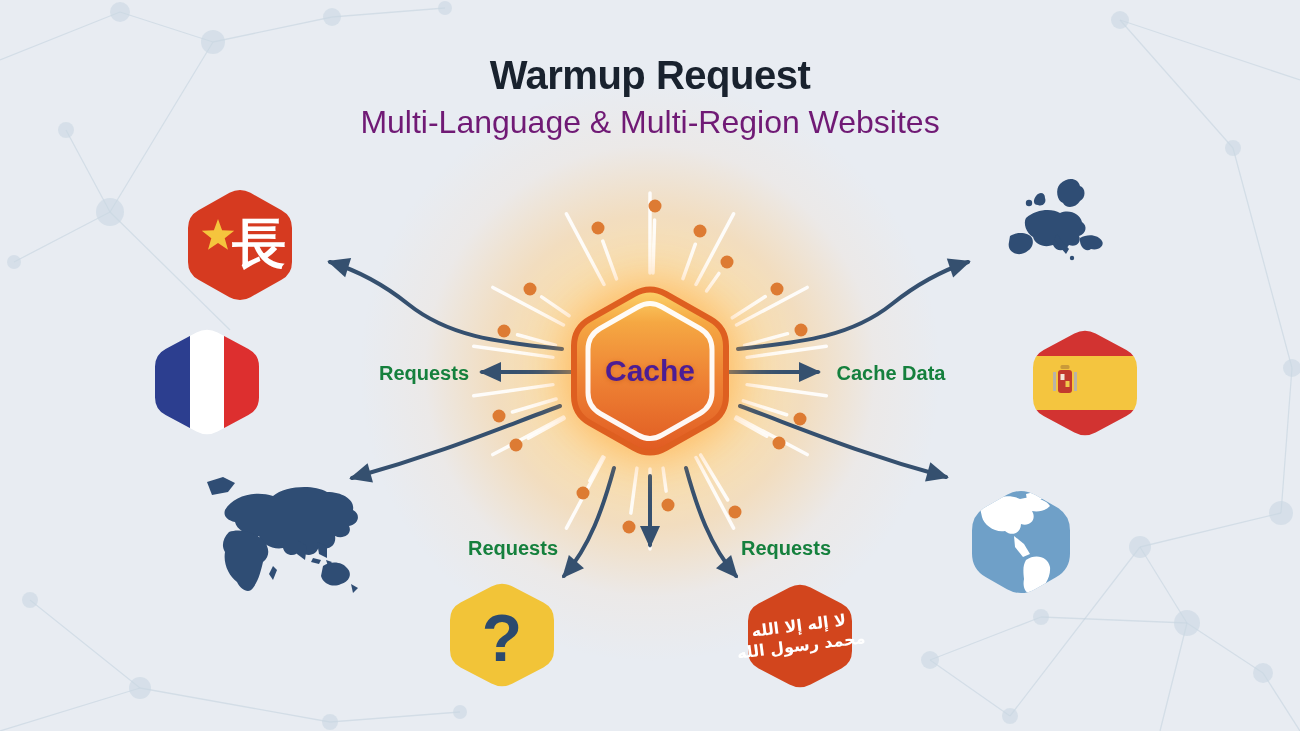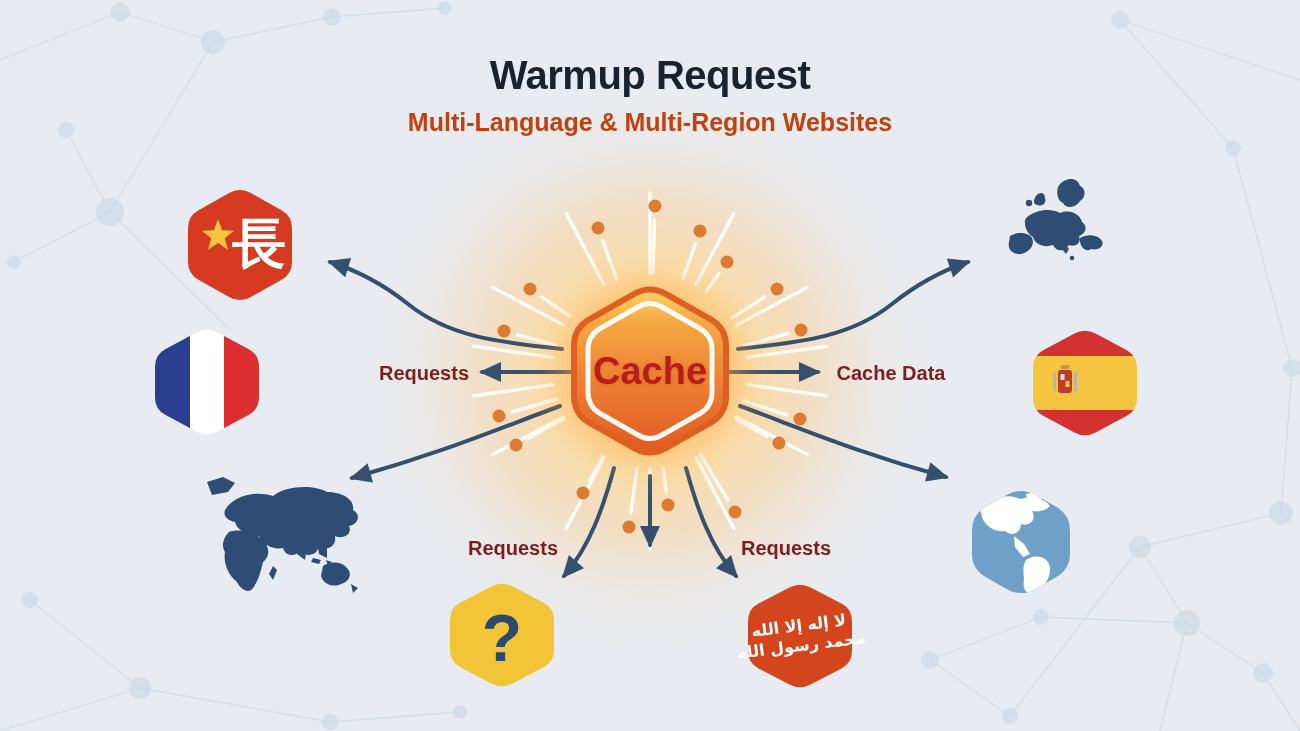--- a/index.html
+++ b/index.html
@@ -12,25 +12,25 @@
   .glow{left:650px;top:371px;width:580px;height:580px;border-radius:50%;
         background:radial-gradient(circle,
           rgba(255,247,222,0.98) 0%,
           rgba(255,224,160,0.85) 20%,
           rgba(252,206,140,0.50) 38%,
           rgba(248,222,196,0.22) 55%,
           rgba(240,236,232,0) 71%);}
 
   .title{left:650px;top:75px;font-size:40px;font-weight:800;color:#19222e;
          letter-spacing:-0.5px;white-space:nowrap;}
-  .subtitle{left:650px;top:122px;font-size:25px;font-weight:700;color:#c2410c;white-space:nowrap;}
-
-  .flow-label{font-size:20px;font-weight:700;color:#7f1d1d;white-space:nowrap;}
-
-  .cache-label{left:650px;top:371px;font-size:38px;font-weight:700;color:#b91c1c;
+  .subtitle{left:650px;top:122px;font-size:32px;font-weight:400;color:#701a75;white-space:nowrap;}
+
+  .flow-label{font-size:20px;font-weight:700;color:#15803d;white-space:nowrap;}
+
+  .cache-label{left:650px;top:371px;font-size:30px;font-weight:700;color:#4c1d95;
                text-shadow:0 1px 4px rgba(190,80,10,0.45);}
 
   .cn-char{left:259px;top:244px;font-size:54px;font-weight:700;color:#ffffff;
            font-family:"DejaVu Sans","Liberation Sans",sans-serif;line-height:1;}
   .q-mark{left:502px;top:638px;font-size:66px;font-weight:800;color:#2c4a6e;line-height:1;}
   .arabic-script{left:800px;top:636px;color:#ffffff;text-align:center;direction:rtl;
                  transform:translate(-50%,-50%) rotate(-7deg);
                  font-family:"DejaVu Sans","Liberation Sans",sans-serif;
                  font-size:16px;font-weight:700;line-height:1.25;white-space:nowrap;}
 

